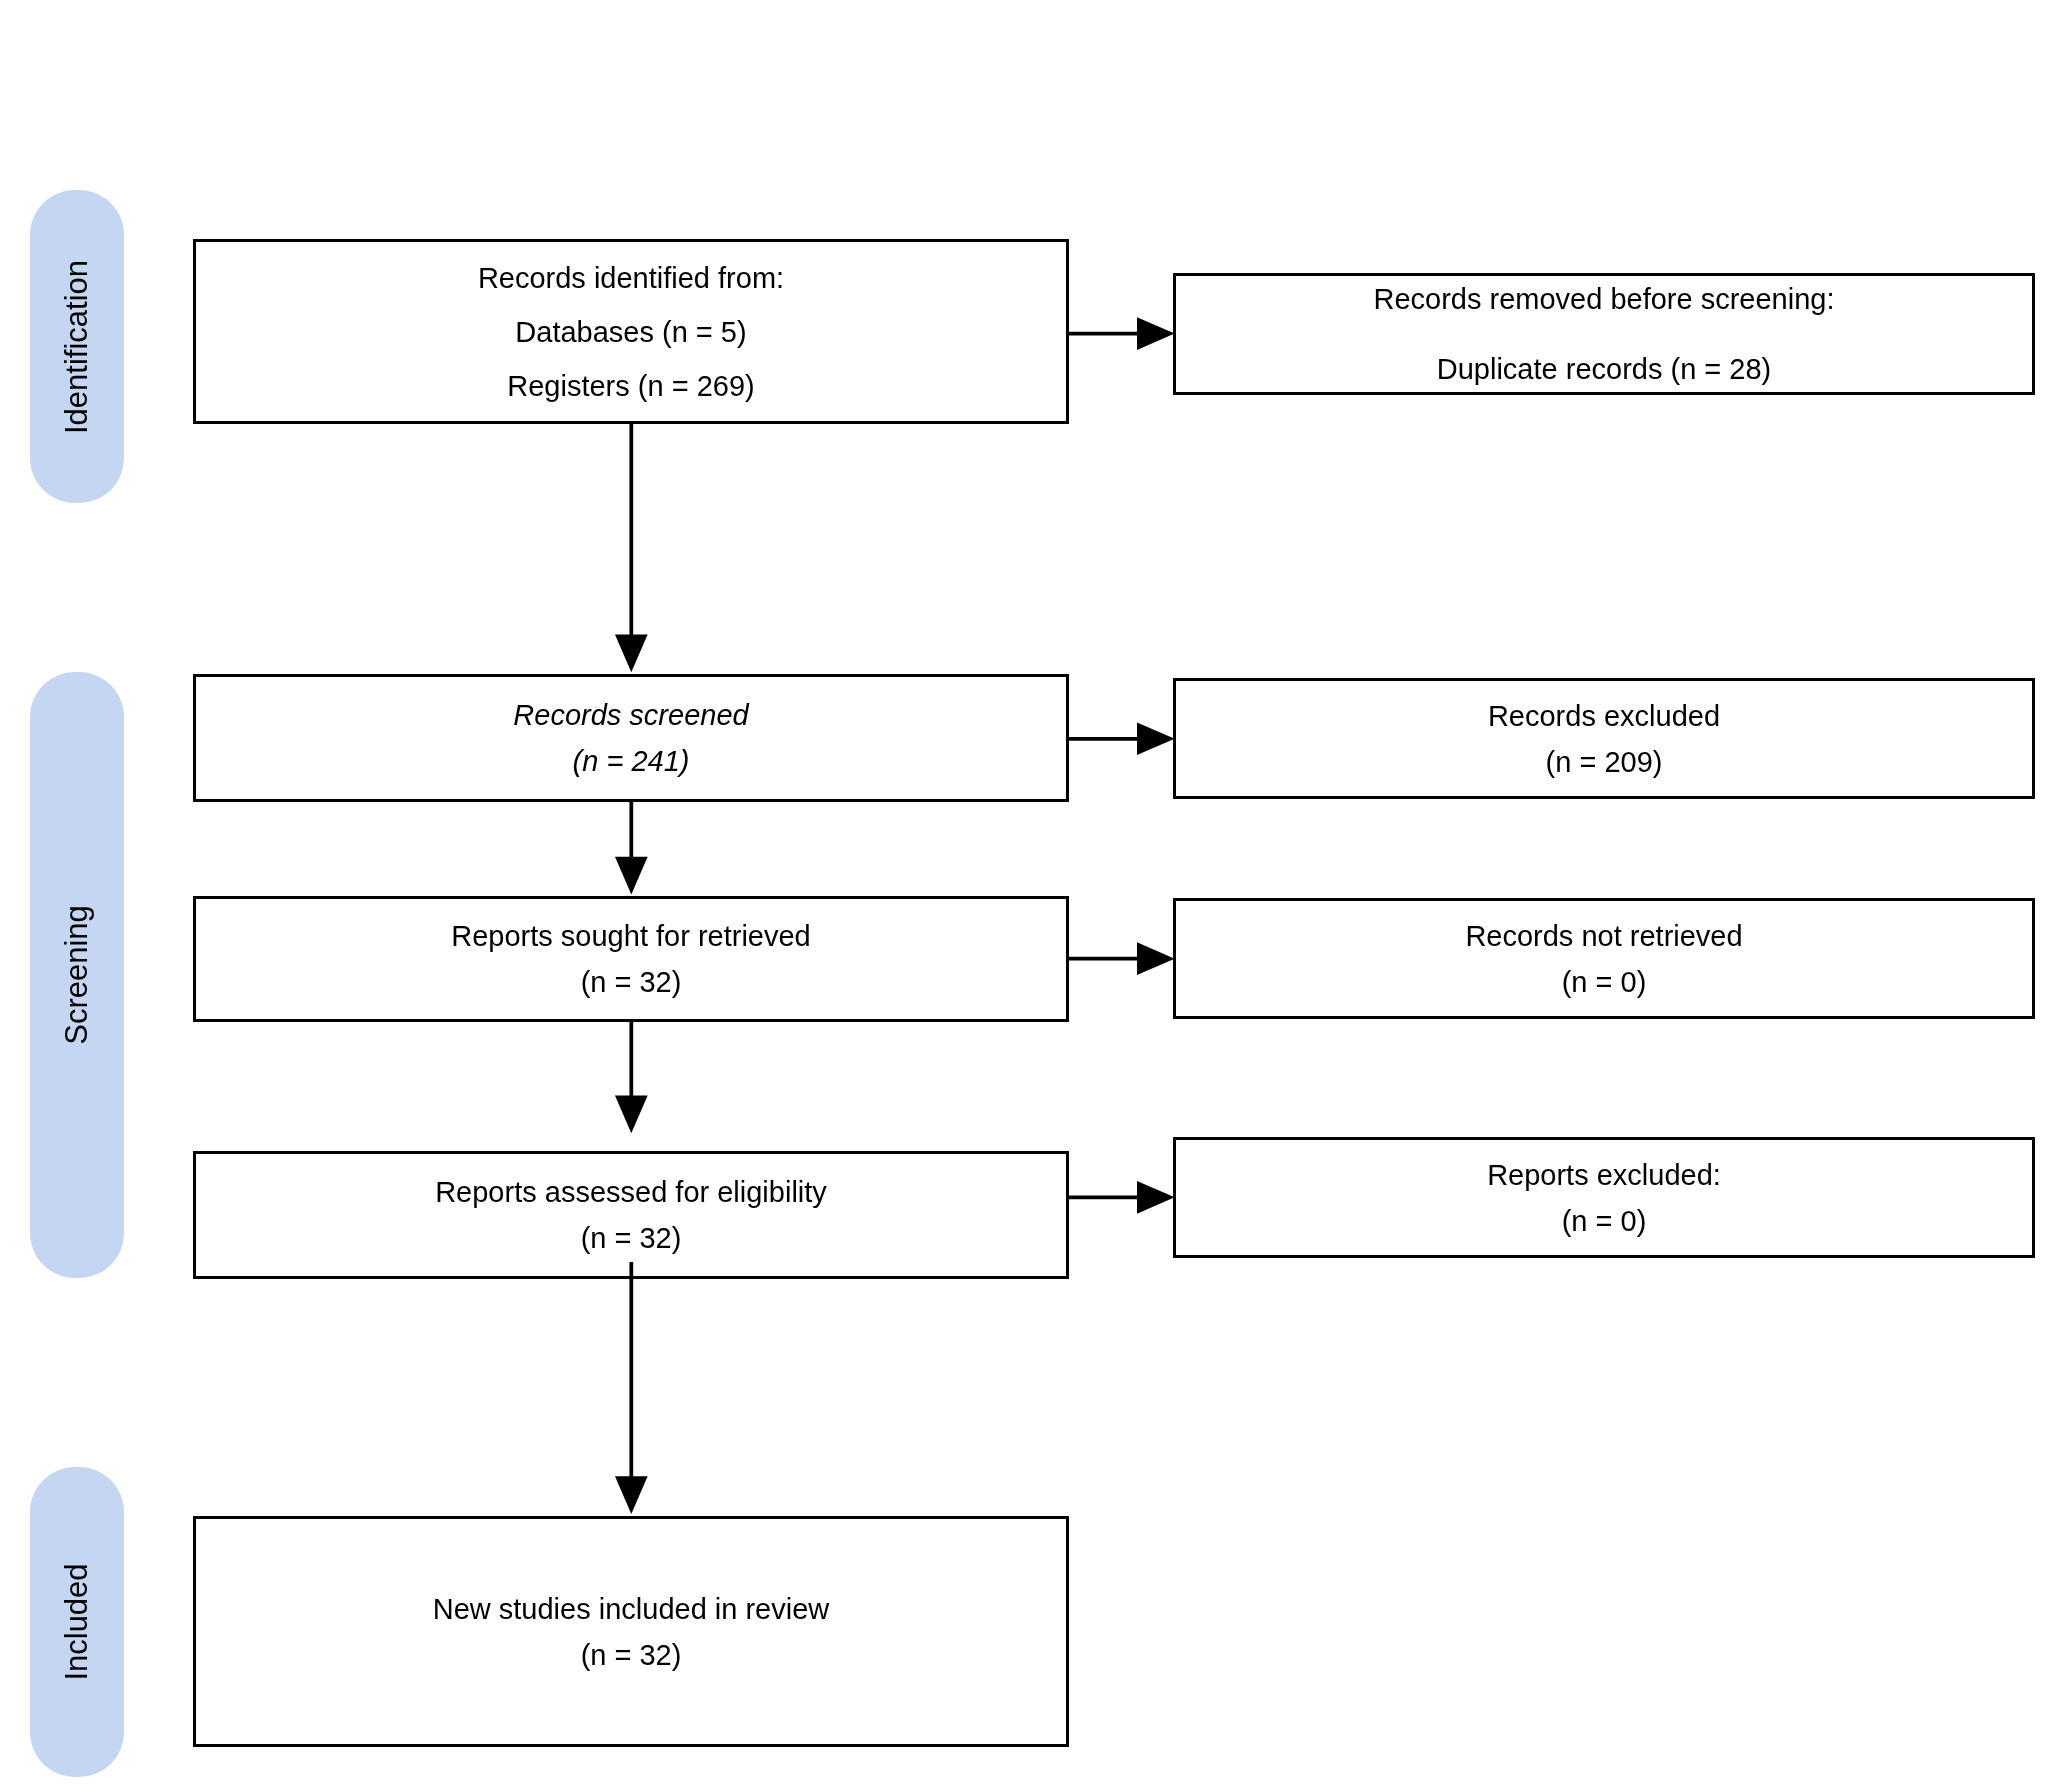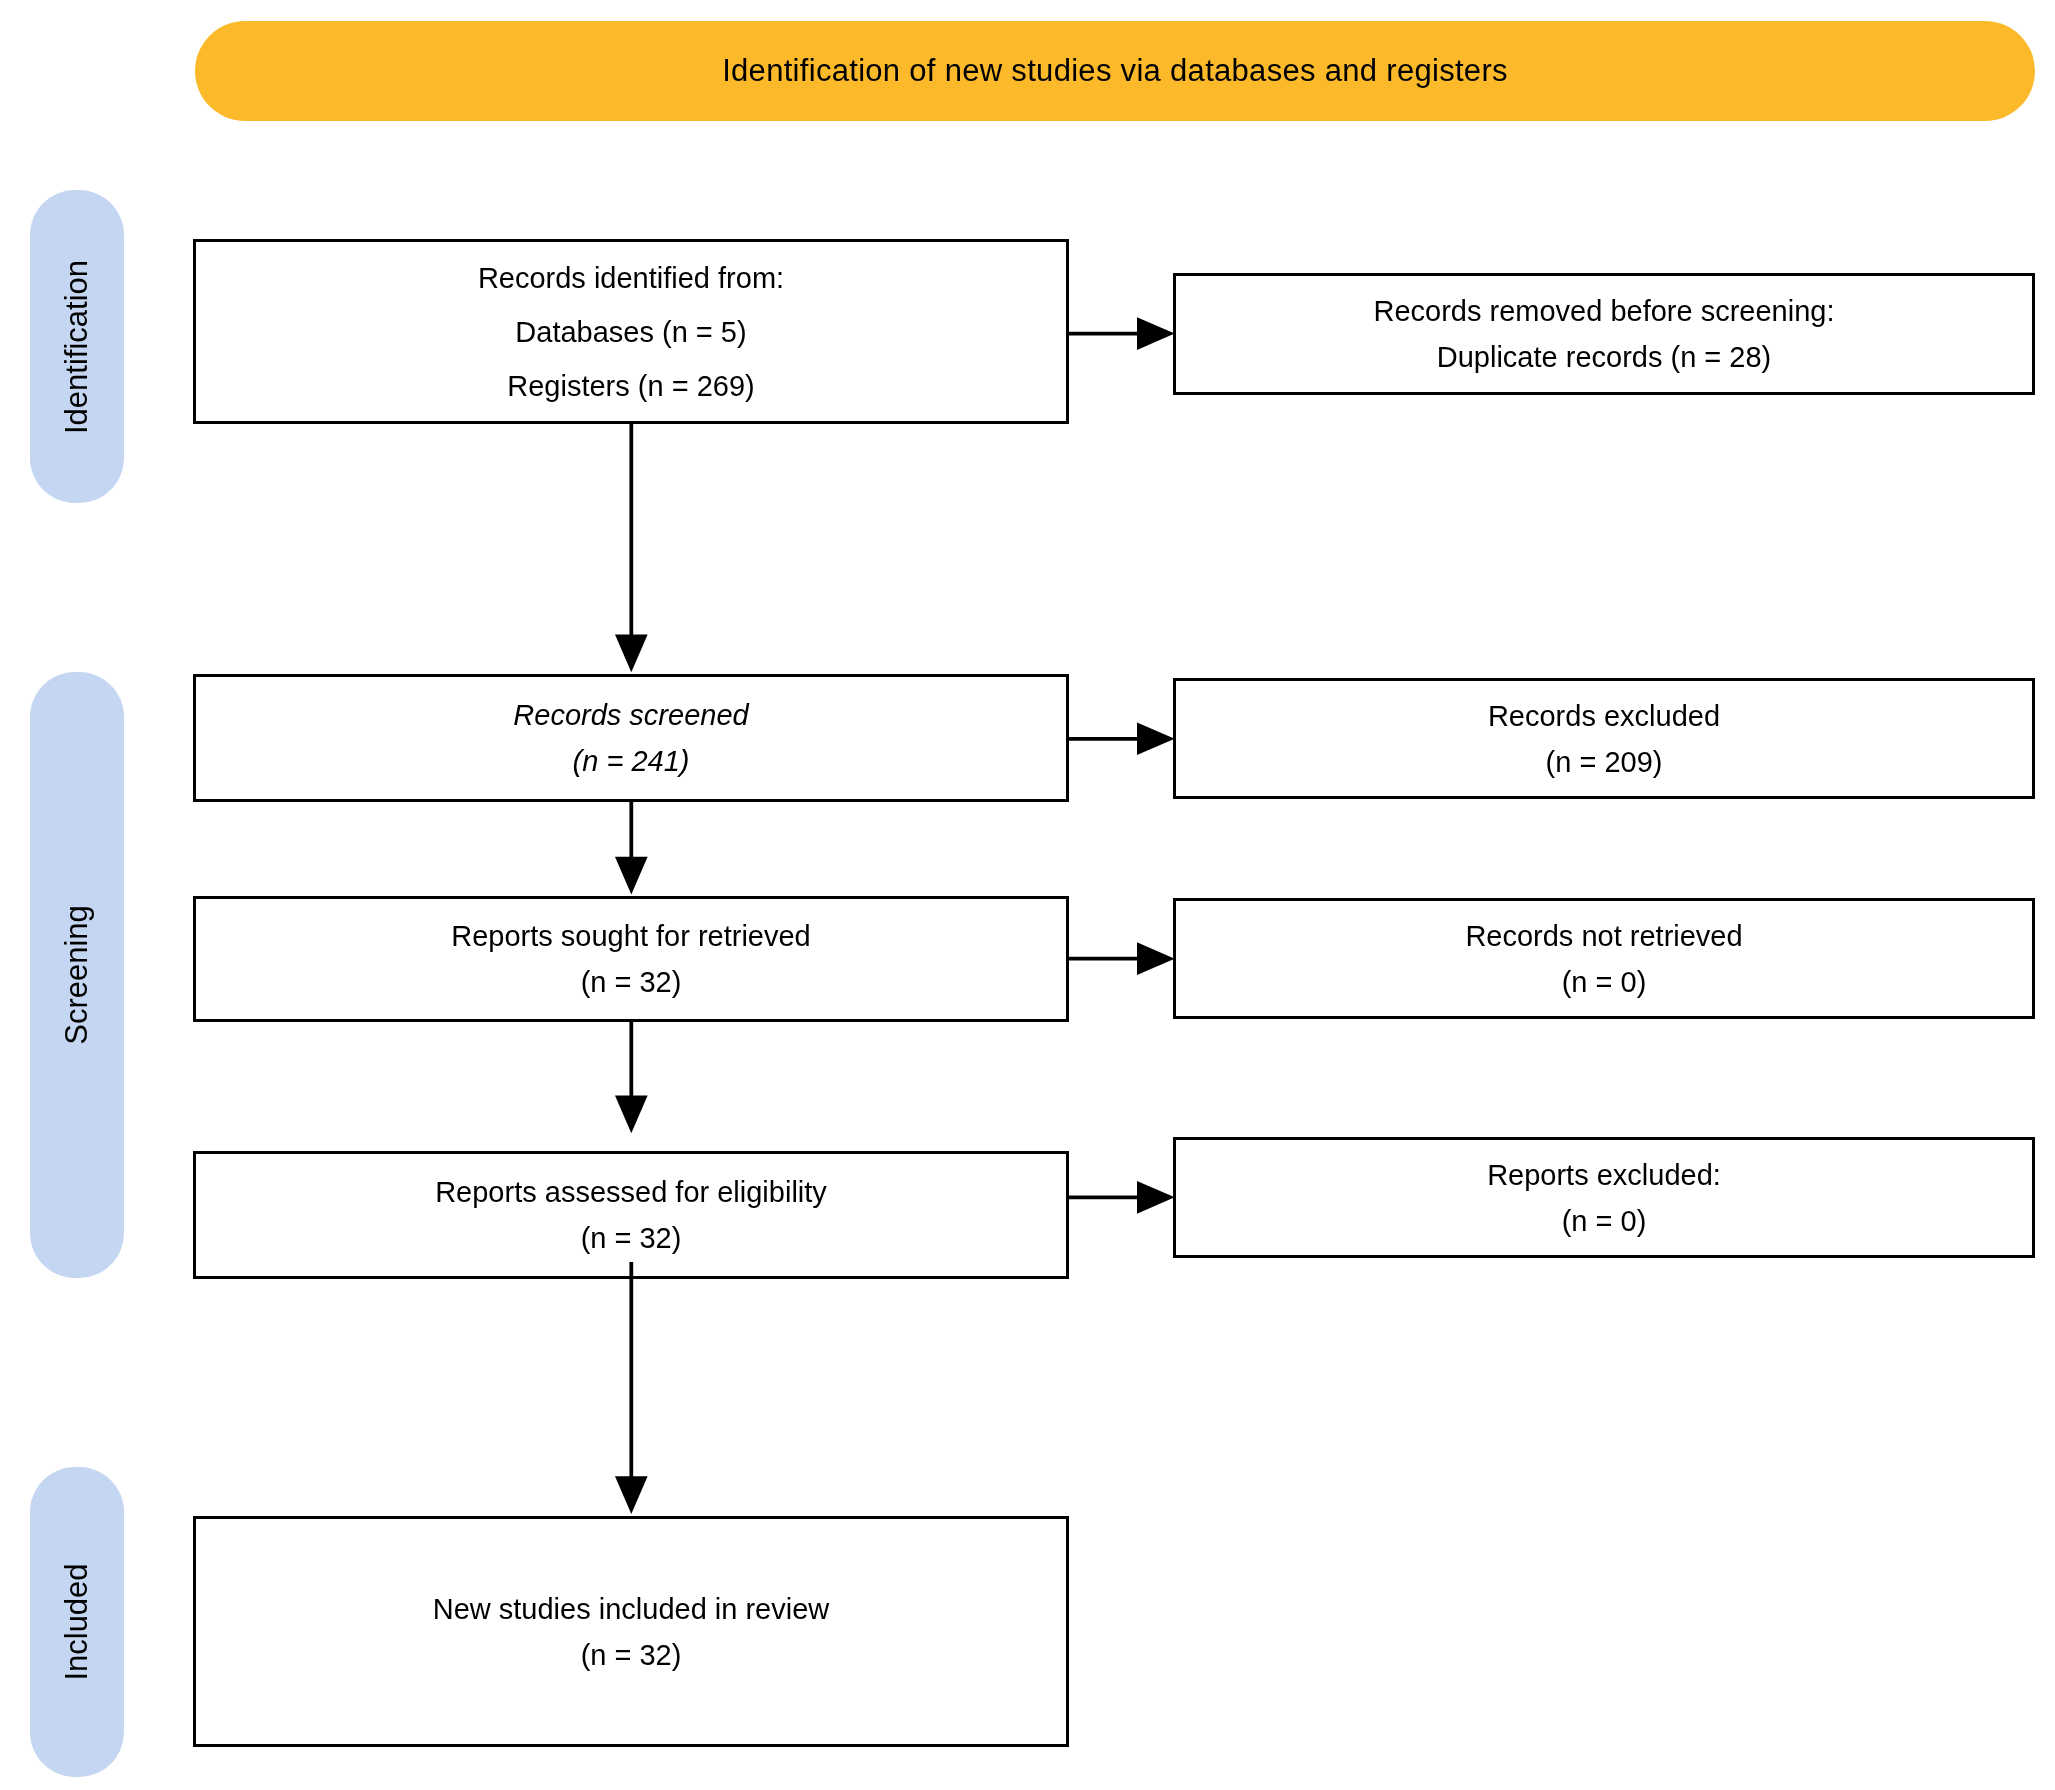--- a/index.html
+++ b/index.html
@@ -48,39 +48,36 @@
     line-height: 46px;
   }
   .fbox .line { white-space: nowrap; }
   .col-left  { left: 193px;  width: 876px; }
   .col-right { left: 1173px; width: 862px; }
   .b1 { top: 239px;  height: 185px; gap: 8px; }
   .b2 { top: 674px; height: 128px; font-style: italic; }
   .b3 { top: 896px; height: 126px; }
   .b4 { top: 1135px; height: 128px; margin-top: 16px; }
   .b5 { top: 1516px; height: 231px; }
-  .r1 { top: 273px;  height: 122px; }
+  .r1 { top: 273px;  height: 122px; justify-content: space-between; }
   .r2 { top: 678px; height: 121px; }
   .r3 { top: 898px; height: 121px; }
   .r4 { top: 1137px; height: 121px; }
   .arrows {
     position: absolute;
     left: 0; top: 0;
     width: 2056px; height: 1791px;
     pointer-events: none;
   }
 </style>
 </head>
 <body>
 
 <div class="canvas">
 
-  <div class="banner">
-    <span>Identification of new studies via databases and registers</span>
-  </div>
 
   <div class="pill pill-identification">
     <span>Identification</span>
   </div>
   <div class="pill pill-screening">
     <span>Screening</span>
   </div>
   <div class="pill pill-included">
     <span>Included</span>
   </div>

